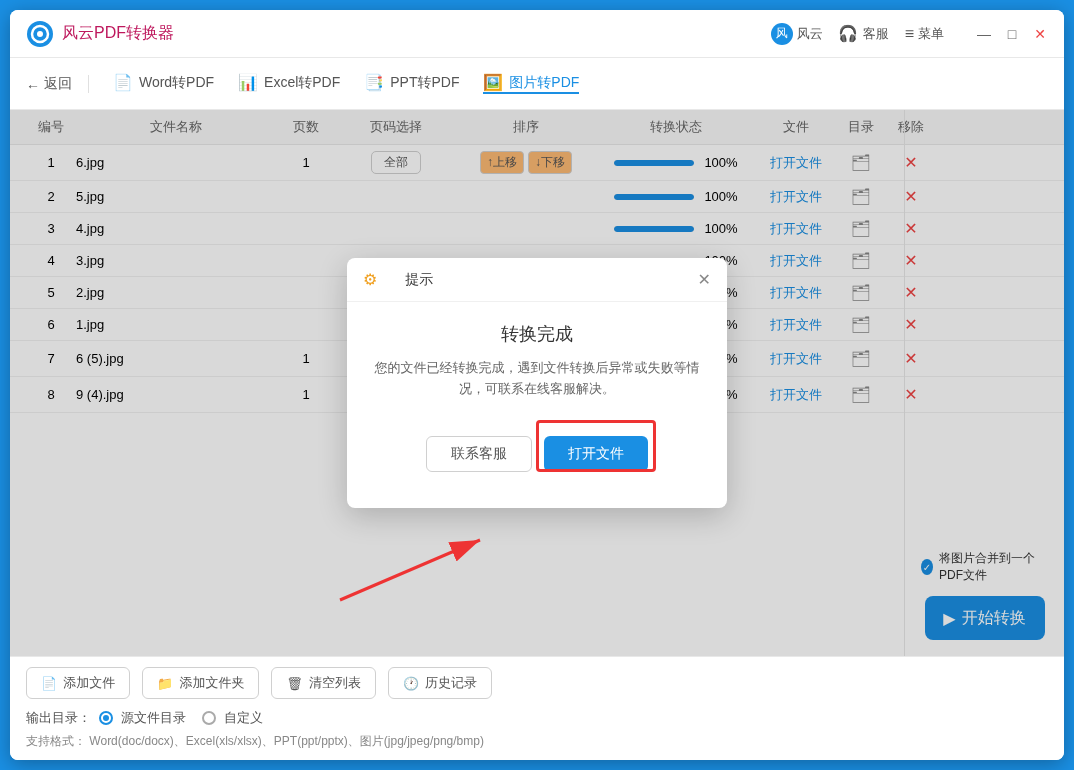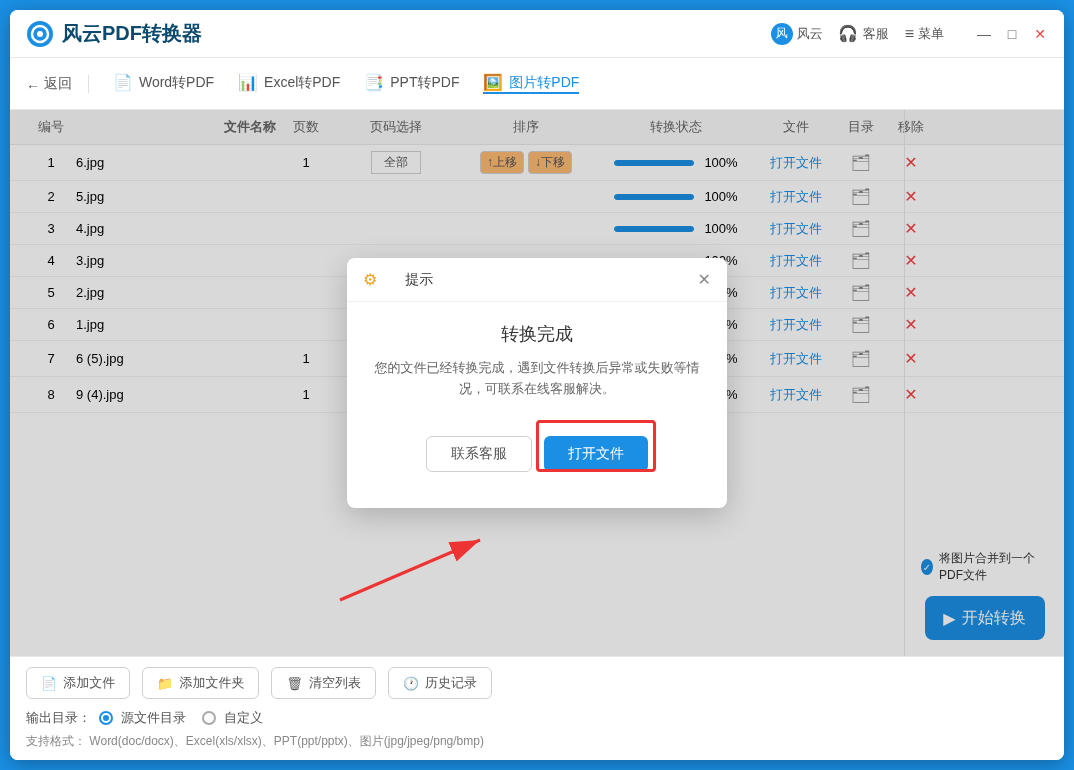--- a/index.html
+++ b/index.html
@@ -37,23 +37,23 @@
       display: flex;
       align-items: center;
       gap: 8px;
       flex: 1;
     }
     .app-icon {
       width: 28px;
       height: 28px;
     }
     .app-title {
-      font-size: 20px;
-      font-weight: 700;
-      color: #0c4a6e;
+      font-size: 16px;
+      font-weight: 400;
+      color: #be185d;
     }
     .title-bar-right {
       display: flex;
       align-items: center;
       gap: 16px;
     }
     .title-action {
       display: flex;
       align-items: center;
       gap: 4px;
@@ -142,22 +142,21 @@
       background: #f8f8f8;
       border-bottom: 1px solid #e8e8e8;
       font-size: 13px;
       color: #666;
       flex-shrink: 0;
     }
     .table-header > div {
       text-align: center;
     }
     .table-header > div:nth-child(2) {
-      text-align: right;
-      font-weight: bold;
+      text-align: center;
     }
     
     .table-body {
       flex: 1;
       overflow-y: auto;
     }
     .table-row {
       display: grid;
       grid-template-columns: 50px 200px 60px 120px 140px 160px 80px 50px 50px;
       padding: 6px 16px;
@@ -170,21 +169,21 @@
       display: flex;
       align-items: center;
       justify-content: center;
     }
     .table-row > div:nth-child(2) {
       text-align: center;
       justify-content: flex-start;
     }
     .page-btn {
       border: 1px solid #d0d0d0;
-      border-radius: 0;
+      border-radius: 5px;
       padding: 2px 12px;
       font-size: 12px;
       cursor: pointer;
       color: #555;
       background: #fff;
     }
     .move-btn {
       border: 1px solid #d0d0d0;
       border-radius: 4px;
       padding: 2px 6px;

